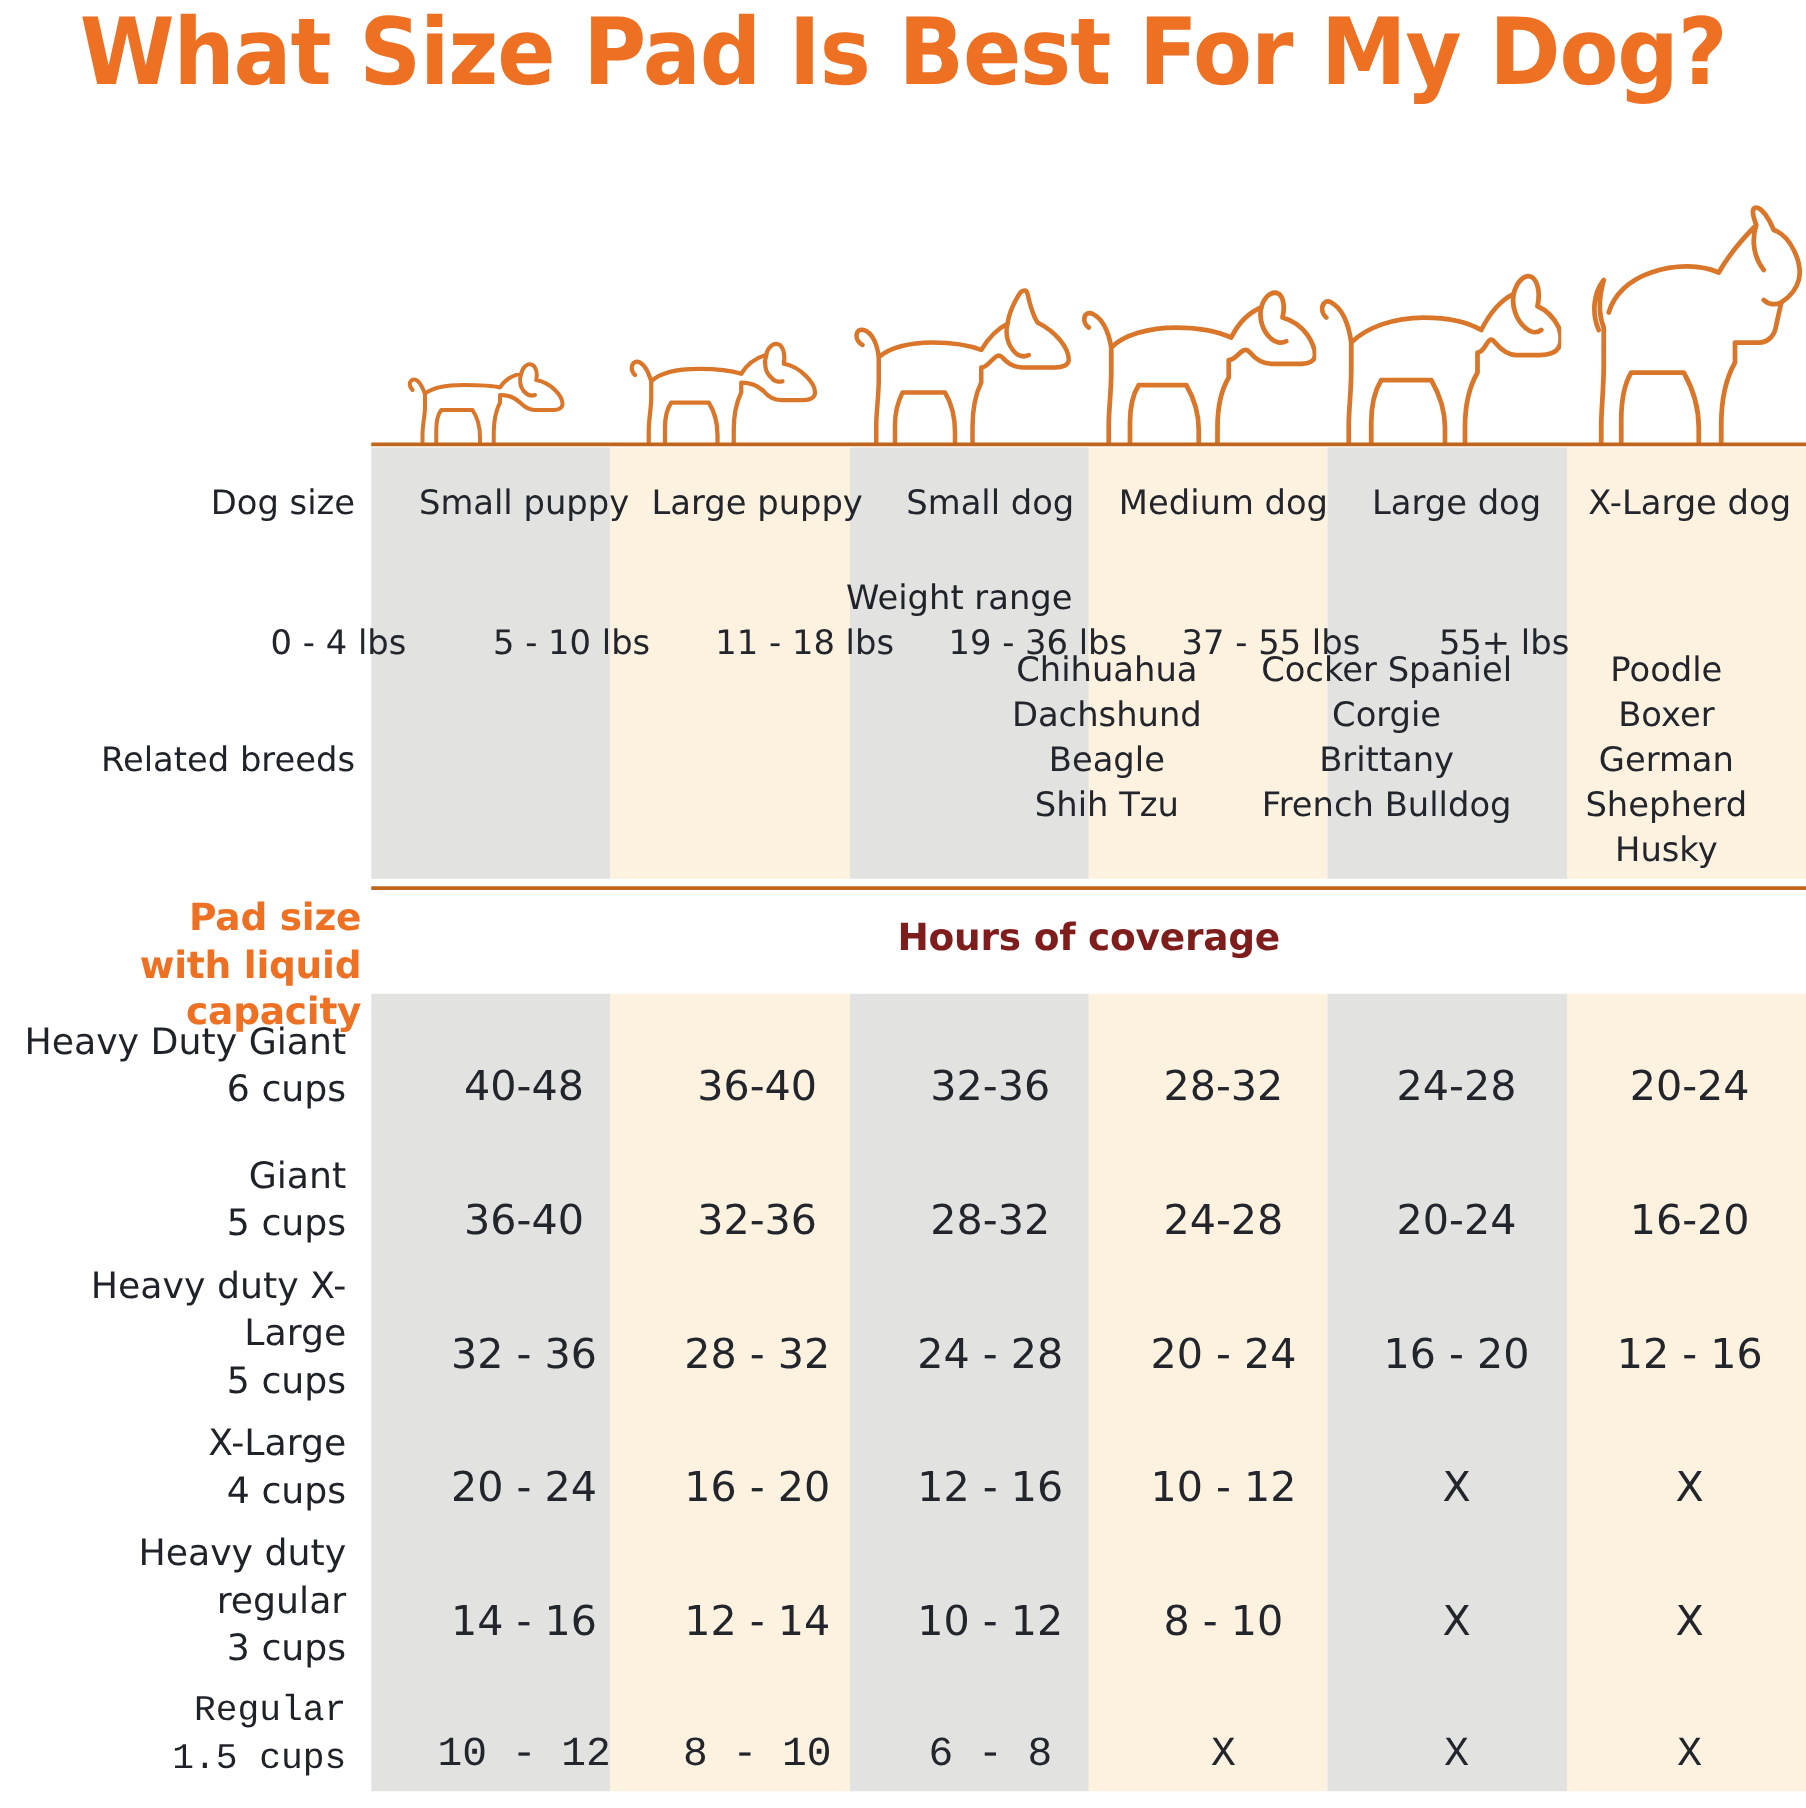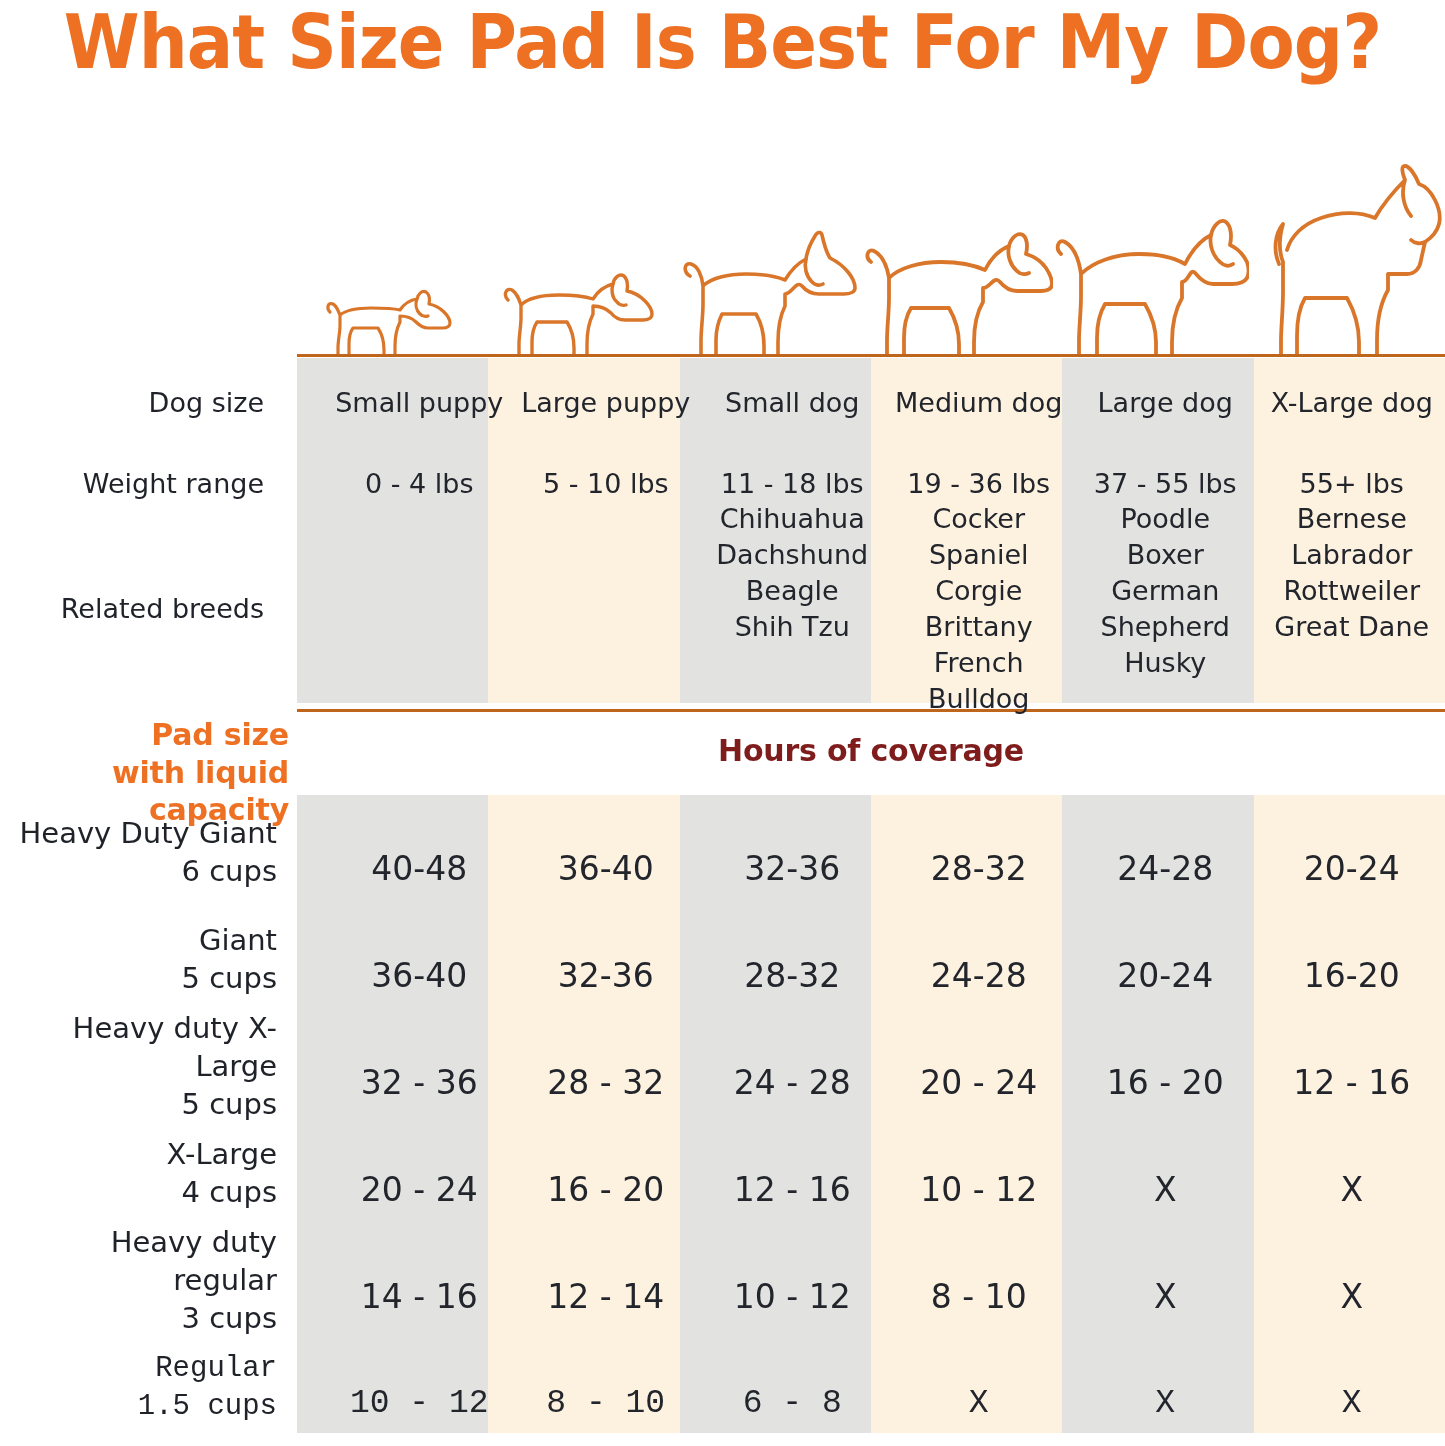--- a/index.html
+++ b/index.html
@@ -74,21 +74,21 @@
   
   .row {
     position: absolute;
     left: 0;
     width: 1445px;
     display: flex;
     align-items: center;
   }
   .row-label {
     width: 297px;
-    padding-right: 33px;
+    padding-right: 13px;
     text-align: right;
     font-size: 27px;
     line-height: 1.32;
     color: #1f2228;
     white-space: pre-line;
   }
   .row-cells {
     width: 1148px;
     display: flex;
     padding-left: 29px;
@@ -97,21 +97,21 @@
     flex: 1 1 0;
     text-align: center;
     font-size: 27px;
     line-height: 1.33;
     color: #22252b;
     white-space: pre-line;
     padding: 0 4px;
   }
 
   #row-dogsize     { top: 378px; height: 50px; }
-  #row-weight      { top: 461px; height: 46px; }
+  #row-weight      { top: 461px; height: 46px; flex-direction: column; }
   #row-breeds      { top: 529px; height: 160px; align-items: center; }
   #row-breeds .row-label { line-height: 1.3; }
 
   
   .pad-header-label {
     position: absolute;
     left: 0; top: 716px;
     width: 297px;
     padding-right: 8px;
     text-align: right;
@@ -350,24 +350,20 @@
 Shih Tzu</div>
     <div class="cell">Cocker Spaniel
 Corgie
 Brittany
 French Bulldog</div>
     <div class="cell">Poodle
 Boxer
 German
 Shepherd
 Husky</div>
-    <div class="cell">Bernese
-Labrador
-Rottweiler
-Great Dane</div>
   </div>
 </div>
 
 <div class="pad-header-label">Pad size
 with liquid capacity</div>
 <div class="hours-header">Hours of coverage</div>
 
 <div class="drow" style="top:800px;">
   <div class="row-label"><span>Heavy Duty Giant</span><br><span>6 cups</span></div>
   <div class="row-cells">

